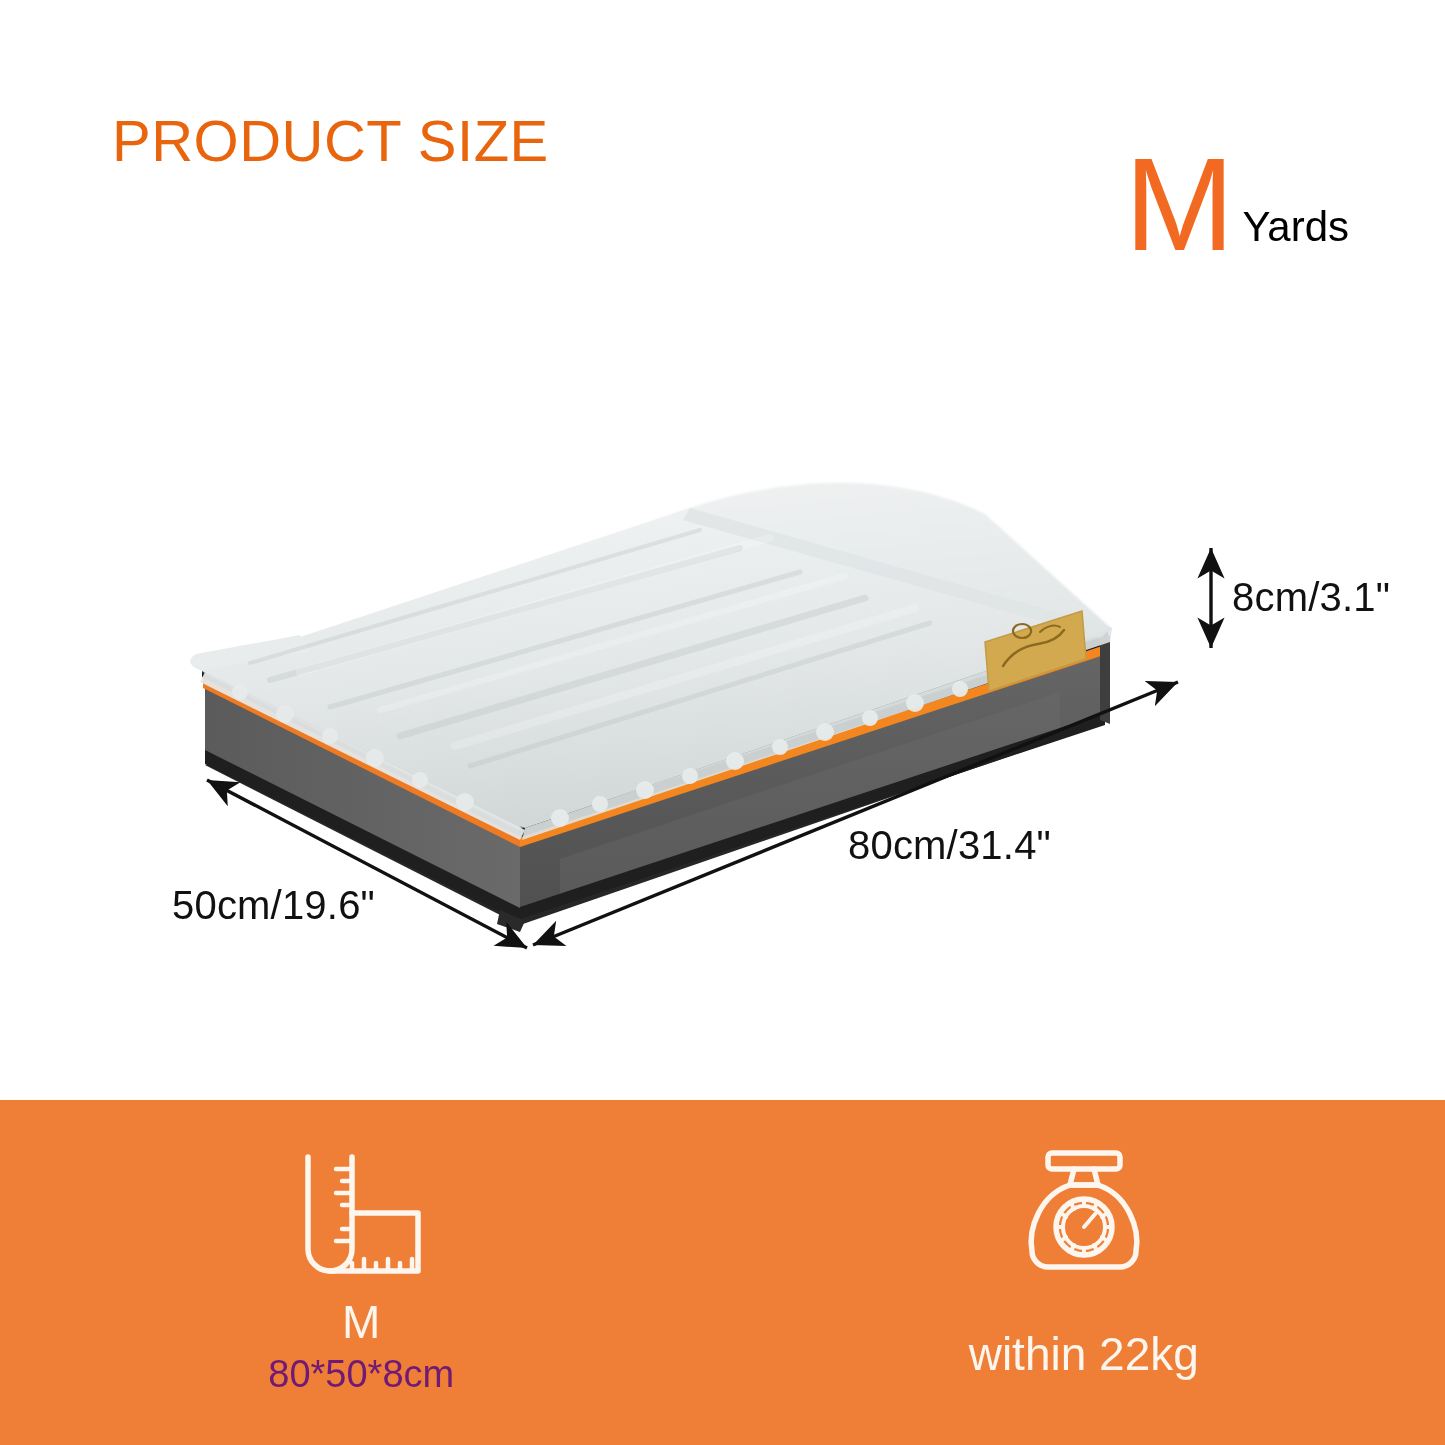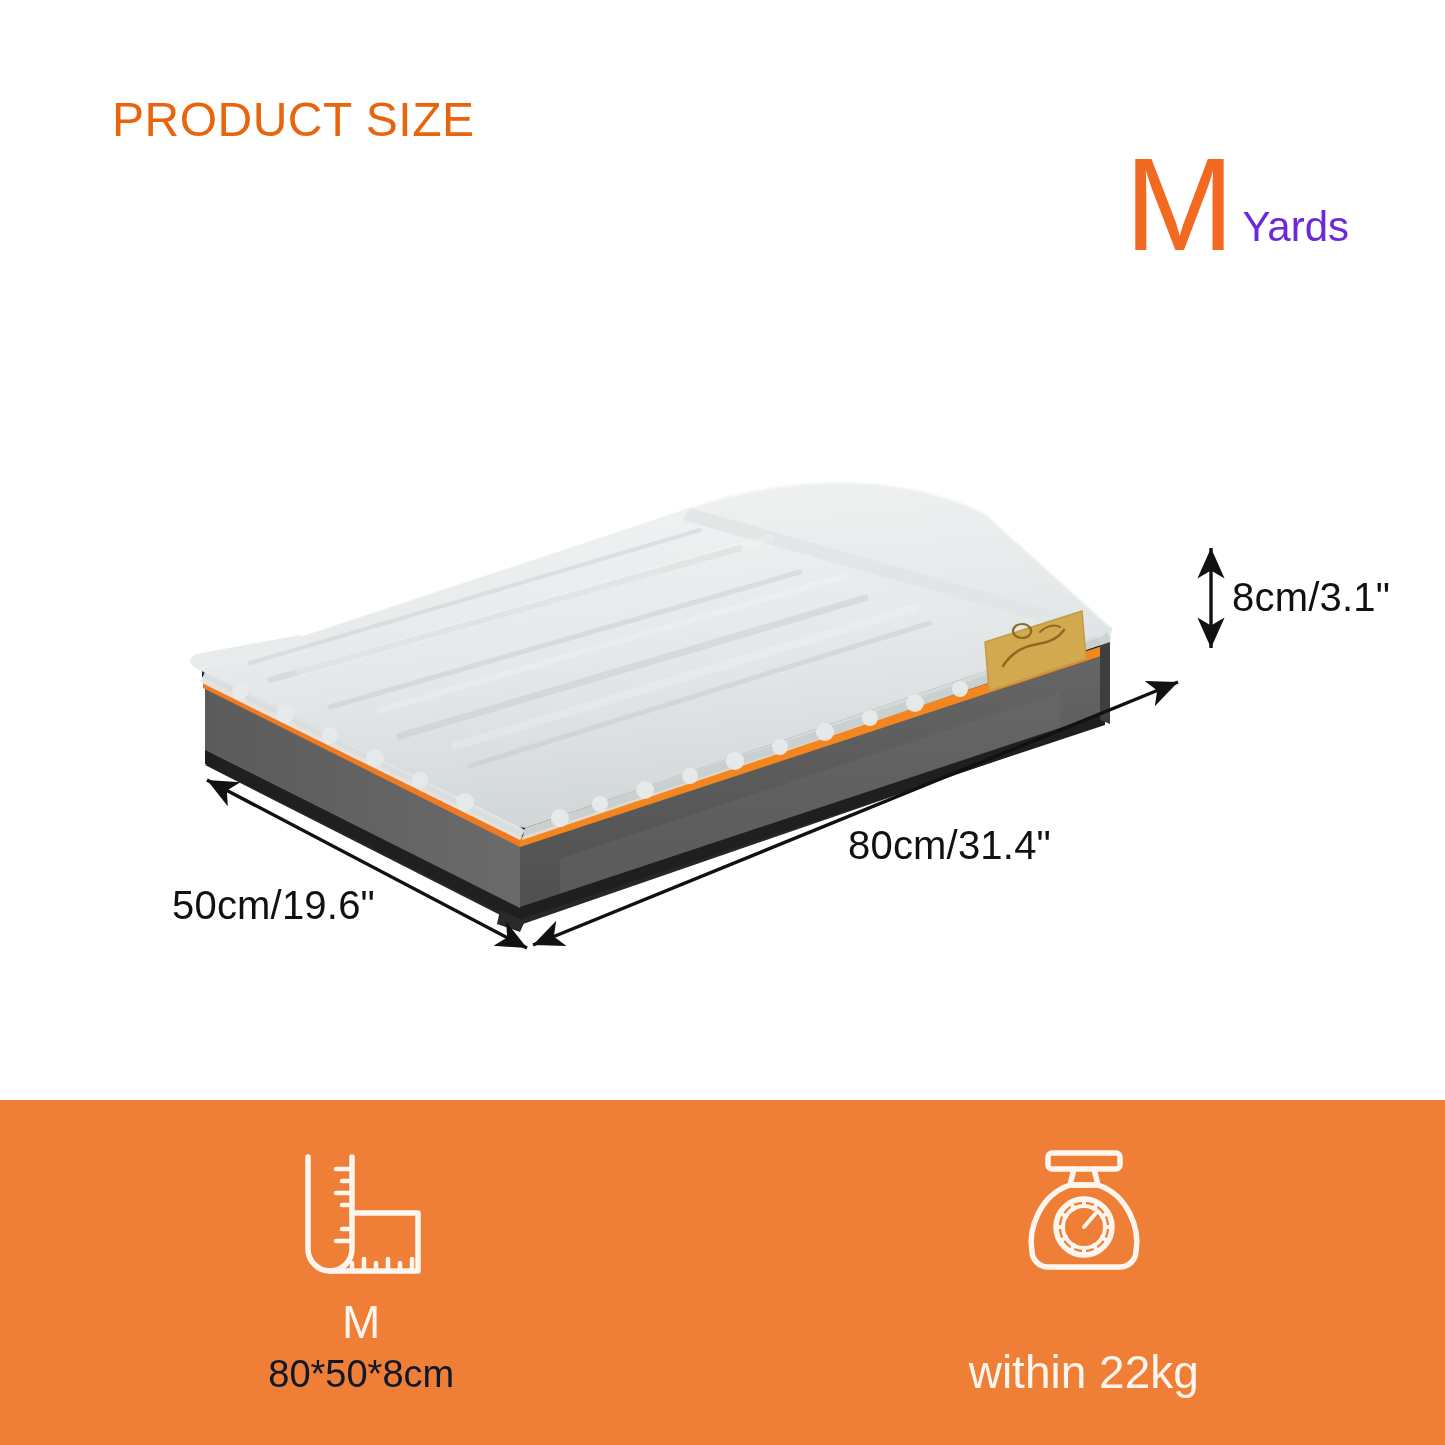--- a/index.html
+++ b/index.html
@@ -16,22 +16,22 @@
     position: relative;
     width: 1445px;
     height: 1445px;
     background: #ffffff;
   }
 
   
   #page-title {
     position: absolute;
     left: 112px;
-    top: 96px;
-    font-size: 48px;
+    top: 112px;
+    font-size: 58px;
     font-weight: 400;
     letter-spacing: 0.5px;
     color: #e8650d;
     line-height: 1;
     white-space: nowrap;
   }
 
   #size-badge {
     position: absolute;
     right: 96px;
@@ -42,21 +42,21 @@
   }
   #size-letter {
     font-size: 132px;
     font-weight: 400;
     color: #f26a21;
     line-height: 0.86;
     letter-spacing: -2px;
   }
   #size-word {
     font-size: 42px;
-    color: #6d28d9;
+    color: #000000;
     line-height: 1;
     padding-bottom: 14px;
     font-weight: 400;
   }
 
   
   #product-stage {
     position: absolute;
     left: 0;
     top: 380px;
@@ -116,24 +116,24 @@
   .feature-line-main {
     font-size: 46px;
     line-height: 1.15;
     font-weight: 400;
     color: #fdf6ef;
   }
   .feature-line-sub {
     font-size: 38px;
     line-height: 1.35;
     font-weight: 400;
-    color: #0f172a;
+    color: #701a75;
   }
   .col1-lines { top: 196px; }
-  .col2-lines { top: 246px; }
+  .col2-lines { top: 228px; }
   .col3-lines { top: 300px; }
 </style>
 </head>
 <body>
 
 <div id="page">
 
   <div id="page-title">PRODUCT SIZE</div>
 
   <div id="size-badge">

